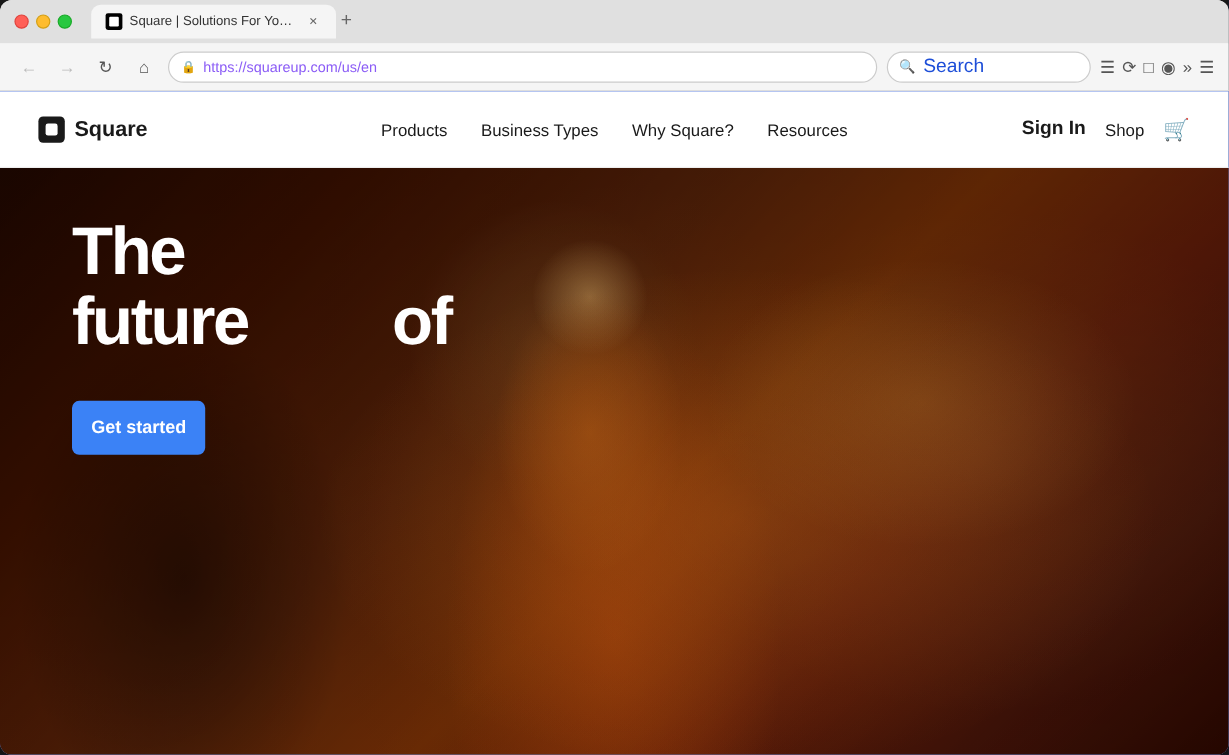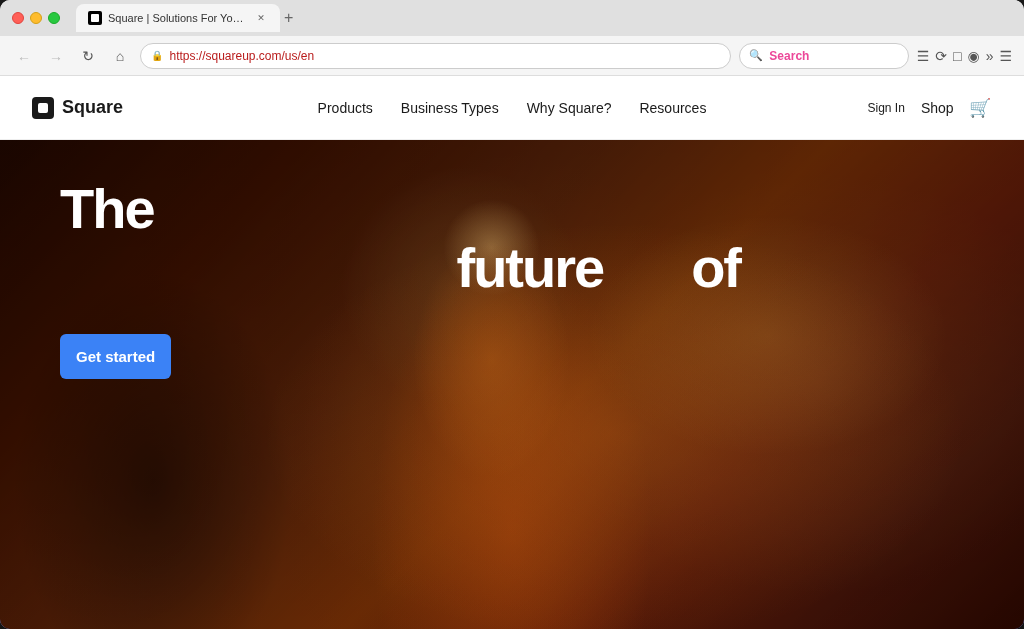--- a/index.html
+++ b/index.html
@@ -219,23 +219,23 @@
     }
 
     .site-nav-actions {
       display: flex;
       align-items: center;
       gap: 16px;
       margin-left: auto;
     }
 
     .sign-in-btn {
-      font-size: 12px;
+      font-size: 16px;
       color: #1a1a1a;
-      font-weight: 400;
+      font-weight: 700;
       cursor: pointer;
       text-decoration: none;
     }
 
     .shop-btn {
       font-size: 14px;
       color: #1a1a1a;
       font-weight: 500;
       cursor: pointer;
     }
@@ -307,22 +307,21 @@
       font-weight: 900;
       color: white;
       line-height: 1.05;
       letter-spacing: -2px;
     }
 
     .hero-headline .line1 { display: block; }
     .hero-headline .line2 {
       display: flex;
       align-items: center;
-      gap: 88px;
-      justify-content: flex-end;
+      gap: 120px;
     }
     .hero-headline .line3 { display: block; }
     .hero-headline .line4 { display: block; }
 
     .hero-cta {
       margin-top: 36px;
     }
 
     .get-started-btn {
       background: #3b82f6;
@@ -361,26 +360,26 @@
   </div>
 
   <div class="toolbar">
     <div class="nav-btn disabled">←</div>
     <div class="nav-btn disabled">→</div>
     <div class="nav-btn">↻</div>
     <div class="nav-btn">⌂</div>
 
     <div class="address-bar">
       <span class="lock-icon">🔒</span>
-      <span style="font-size:12px;color:#b91c1c;flex:1;">https://squareup.com/us/en</span>
+      <span style="font-size:12px;color:#8b5cf6;flex:1;">https://squareup.com/us/en</span>
     </div>
 
     <div class="search-bar">
       <span style="color:#999;font-size:11px;">🔍</span>
-      <span style="font-size:12px;color:#ec4899;font-weight:bold;">Search</span>
+      <span style="font-size:16px;color:#1d4ed8;">Search</span>
     </div>
 
     <div class="toolbar-icons">
       <span class="toolbar-icon">☰</span>
       <span class="toolbar-icon">⟳</span>
       <span class="toolbar-icon">□</span>
       <span class="toolbar-icon">◉</span>
       <span class="toolbar-icon">»</span>
       <span class="toolbar-icon">☰</span>
     </div>

